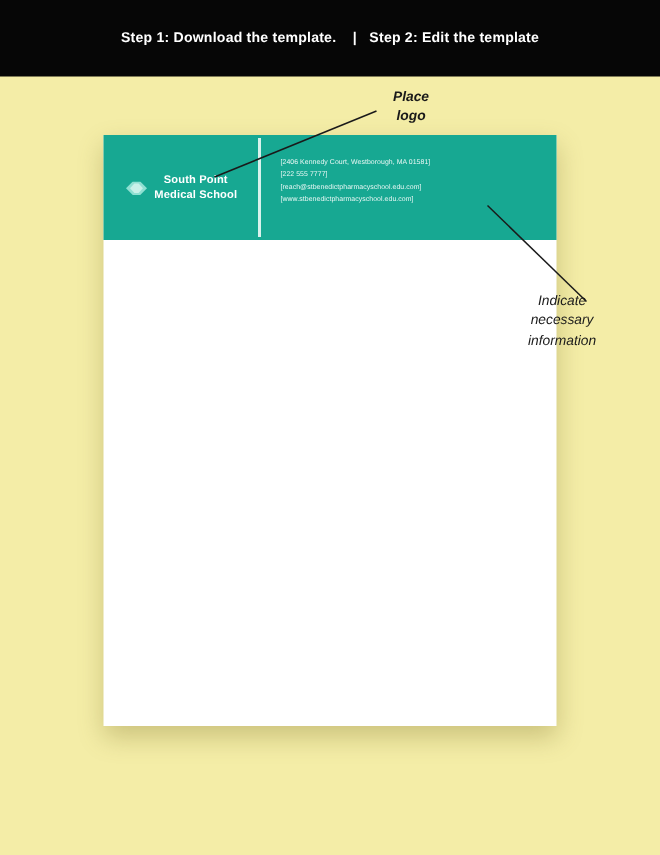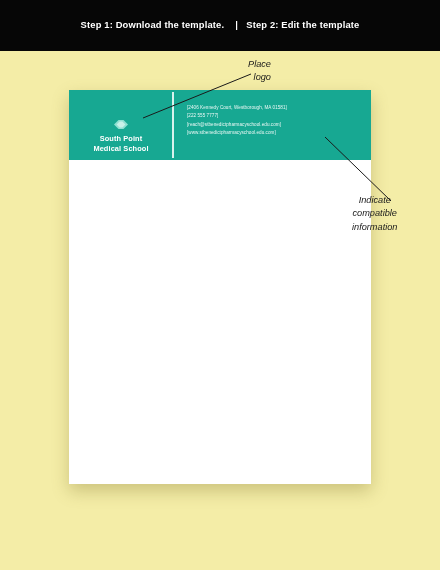--- a/index.html
+++ b/index.html
@@ -39,23 +39,23 @@
     position:absolute; left:0; top:0;
     width:302px; height:70px;
     background:#17A892;
   }
   #band-divider {
     position:absolute; left:103px; top:2px;
     width:1.6px; height:66px;
     background:#D9F2ED;
   }
   #brand-block {
-    position:absolute; left:0; top:12px;
+    position:absolute; left:0; top:0;
     width:104px; height:70px;
-    display:flex; flex-direction:column;
+    display:flex; flex-direction:row;
     align-items:center; justify-content:center;
     gap:5px;
   }
   #logo-mark { width:14px; height:9px; position:relative; }
   #logo-mark svg { display:block; }
   #brand-name {
     color:#FFFFFF;
     font-size:7.4px;
     font-weight:bold;
     line-height:1.35;
@@ -79,21 +79,21 @@
 
   
   .annot {
     position:absolute;
     color:#1A1A1A;
     font-style:italic;
     font-size:9.2px;
     line-height:1.45;
     white-space:pre-line;
   }
-  #annot-logo { left:248px; top:58px; text-align:right; }
+  #annot-logo { left:262px; top:58px; text-align:center;font-weight:bold; }
   #annot-info { left:352px; top:194px; text-align:center; }
 
   #leader-lines {
     position:absolute; left:0; top:0;
     width:440px; height:570px;
     pointer-events:none;
   }
 </style>
 </head>
 <body>
@@ -132,16 +132,16 @@
   </div>
 
   <svg id="leader-lines" xmlns="http://www.w3.org/2000/svg">
     <line x1="143" y1="118" x2="251" y2="74" stroke="#1A1A1A" stroke-width="1"></line>
     <line x1="325" y1="137" x2="391" y2="201" stroke="#1A1A1A" stroke-width="1"></line>
   </svg>
 
   <div class="annot" id="annot-logo">Place
 logo</div>
   <div class="annot" id="annot-info">Indicate
-compatible
+necessary
 information</div>
 
 </div>
 
 </body></html>

